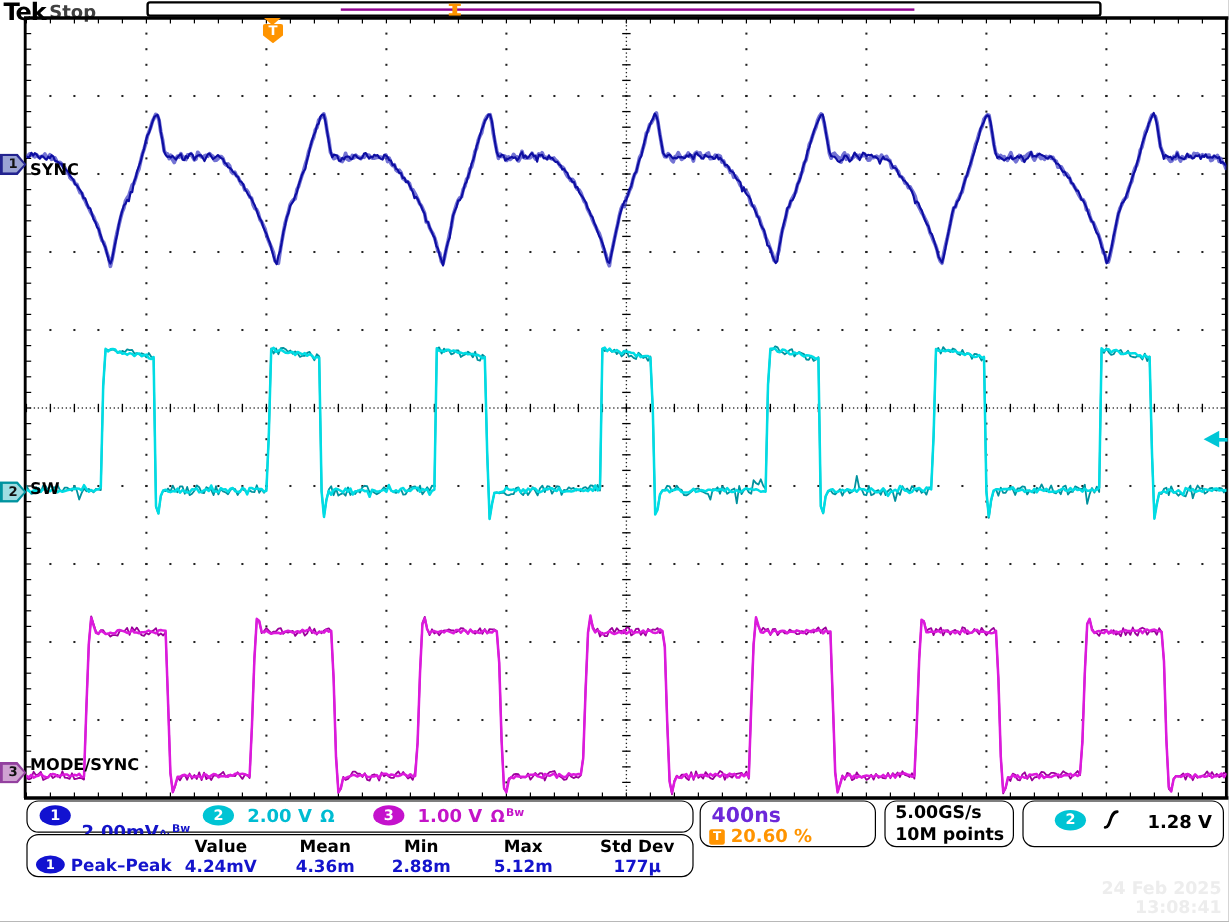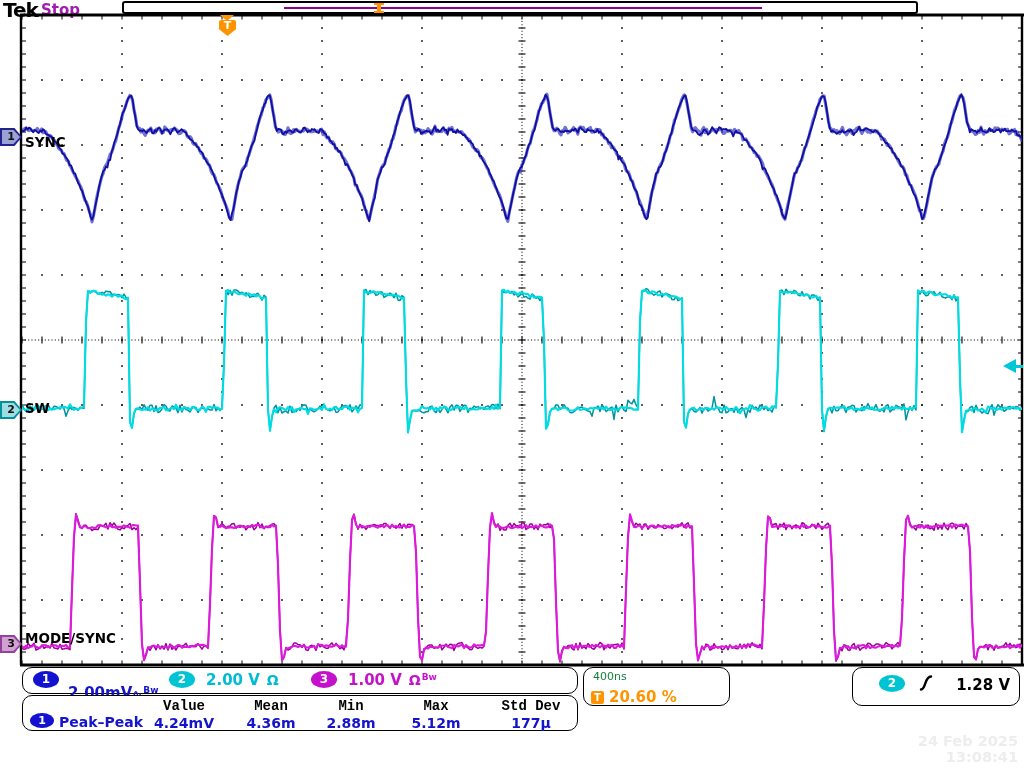--- a/index.html
+++ b/index.html
@@ -1,20 +1,20 @@
 <!DOCTYPE html>
 <html><head>
 <meta charset="utf-8">
 <style>
   html,body{margin:0;padding:0;background:#888;}
   .screen{position:relative;width:1024px;height:768px;background:#ffffff;overflow:hidden;
           font-family:"DejaVu Sans","Liberation Sans",sans-serif;}
   
   .tek-logo{position:absolute;left:3px;top:-2px;font-size:20px;font-weight:bold;color:#000;letter-spacing:-1px;}
-  .acq-status{position:absolute;left:41px;top:1px;font-size:15px;font-weight:bold;color:#a21caf;}
+  .acq-status{position:absolute;left:41px;top:1px;font-size:15px;font-weight:bold;color:#404040;}
   .record-bar{position:absolute;left:122px;top:1px;width:796px;height:13px;border:2px solid #000;border-radius:3px;background:#fff;box-sizing:border-box;}
   .record-window{position:absolute;left:160px;top:3.5px;width:478px;height:2.5px;background:#900090;}
   .record-trig{position:absolute;left:253px;top:1px;width:4px;height:8px;background:#ff9400;}
   .record-trig::before,.record-trig::after{content:'';position:absolute;left:-3px;width:10px;height:2px;background:#ff9400;}
   .record-trig::before{top:-1px}.record-trig::after{bottom:-1px}
   
   #scope-svg{position:absolute;left:0;top:0;width:1024px;height:768px;}
   
   .trig-tri{position:absolute;left:220px;top:15px;width:0;height:0;border-left:7px solid transparent;border-right:7px solid transparent;border-top:6px solid #ff9400;}
   .trig-flag{position:absolute;left:219px;top:20px;width:17px;height:16px;background:#ff9400;border-radius:2px;
@@ -34,27 +34,27 @@
   .tlevel-tail{position:absolute;left:1015px;top:364.5px;width:8px;height:3px;background:#00c6d6;}
   
   .box{position:absolute;background:#fff;border:1.7px solid #000;border-radius:10px;box-sizing:border-box;}
   .ch-bar{left:22px;top:667px;width:556px;height:27px;}
   .badge{position:absolute;width:26px;height:17px;border-radius:50%;color:#fff;font-size:12px;font-weight:bold;text-align:center;line-height:17px;top:3px;}
   .b1{background:#1212d0;} .b2{background:#00c4d4;} .b3{background:#c412cc;}
   .chtext{position:absolute;top:3px;font-size:15px;font-weight:bold;white-space:nowrap;}
   .c1{color:#1414c8;margin-top:13px;} .c2{color:#00bcd2;} .c3{color:#c414c8;}
   .cpl{font-size:12px;} .imp{font-size:14px;margin-left:7px;} .bw{font-size:9px;position:relative;top:-5px;margin-left:1px;}
   .meas-bar{left:22px;top:695px;width:556px;height:36px;font-weight:bold;}
-  .mhead{position:absolute;top:2px;font-size:14px;color:#000;text-align:center;width:86px;font-family:Liberation Mono, monospace;}
+  .mhead{position:absolute;top:2px;font-size:14px;color:#000;text-align:center;width:86px;}
   .mval{position:absolute;top:19px;font-size:14px;color:#1414cc;text-align:center;width:86px;}
   .mc0{left:118px}.mc1{left:205px}.mc2{left:285px}.mc3{left:370px}.mc4{left:465px}
   .meas-name{position:absolute;left:36px;top:17.5px;font-size:14px;color:#1414cc;}
   .meas-badge{top:17px;left:7px;width:24px;height:15px;line-height:15px;font-size:11px;}
   .tb-box{left:583px;top:667px;width:147px;height:39px;}
-  .tb-scale{position:absolute;left:9px;top:2px;font-size:11px;font-weight:normal;color:#15803d;}
+  .tb-scale{position:absolute;left:9px;top:2px;font-size:17px;font-weight:bold;color:#6d28d9;}
   .tb-line2{position:absolute;left:7px;top:20px;display:flex;align-items:center;}
   .t-ico{display:inline-block;width:13px;height:13px;background:#ff9400;border-radius:2px;color:#fff;font-size:10px;font-weight:bold;text-align:center;line-height:13px;}
   .t-pos{margin-left:5px;font-size:15px;font-weight:bold;color:#ff9400;}
   .acq-box{left:737px;top:667px;width:108px;height:39px;}
   .acq-rate{position:absolute;left:8px;top:2px;font-size:14.5px;font-weight:bold;color:#000;}
   .acq-pts{position:absolute;left:8px;top:19.5px;font-size:14.5px;font-weight:bold;color:#000;}
   .trg-box{left:852px;top:667px;width:168px;height:39px;}
   .trg-badge{left:26px;top:7px;}
   .slope{position:absolute;left:66px;top:6px;}
   .trg-level{position:absolute;right:9px;top:8px;font-size:15px;font-weight:bold;color:#000;}
@@ -1732,20 +1732,24 @@
   </div>
 
   <div class="box tb-box">
     <div class="tb-scale">400ns</div>
     <div class="tb-line2">
       <span class="t-ico">T</span>
       <span class="t-pos">20.60 %</span>
     </div>
   </div>
 
+  <div class="box acq-box">
+    <div class="acq-rate">5.00GS/s</div>
+    <div class="acq-pts">10M points</div>
+  </div>
 
   <div class="box trg-box">
     <span class="badge b2 trg-badge">2</span>
     <svg class="slope" width="14" height="18" viewBox="0 0 14 18">
       <path d="M2,15.5 C7,15.5 5.5,2.5 12,2.5" fill="none" stroke="#000" stroke-width="2.4" stroke-linecap="round"></path>
     </svg>
     <span class="trg-level">1.28 V</span>
   </div>
 
   <div class="datetime">

